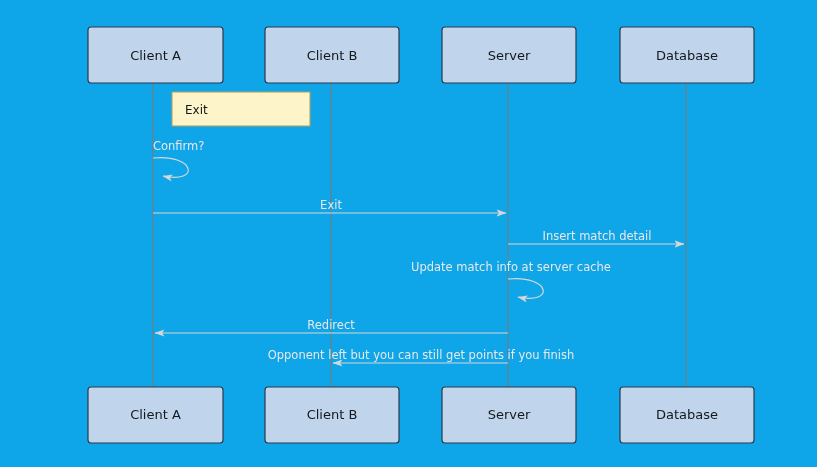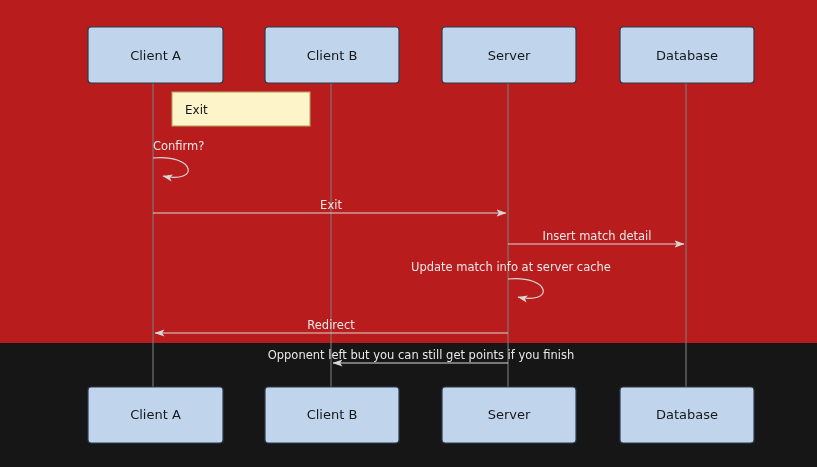--- a/index.html
+++ b/index.html
@@ -9,22 +9,22 @@
   }
   body {
     width: 817px;
     height: 467px;
     font-family: "DejaVu Sans", "Liberation Sans", sans-serif;
     overflow: hidden;
   }
   #diagram-root {
     position: relative;
     width: 817px;
-    height: 343px;
-    background: #b91c1c;
+    height: 467px;
+    background: #0ea5e9;
     text-align: center;
   }
   svg#seq-svg {
     position: absolute;
     left: 0;
     top: 0;
     width: 817px;
     height: 467px;
     display: block;
   }

